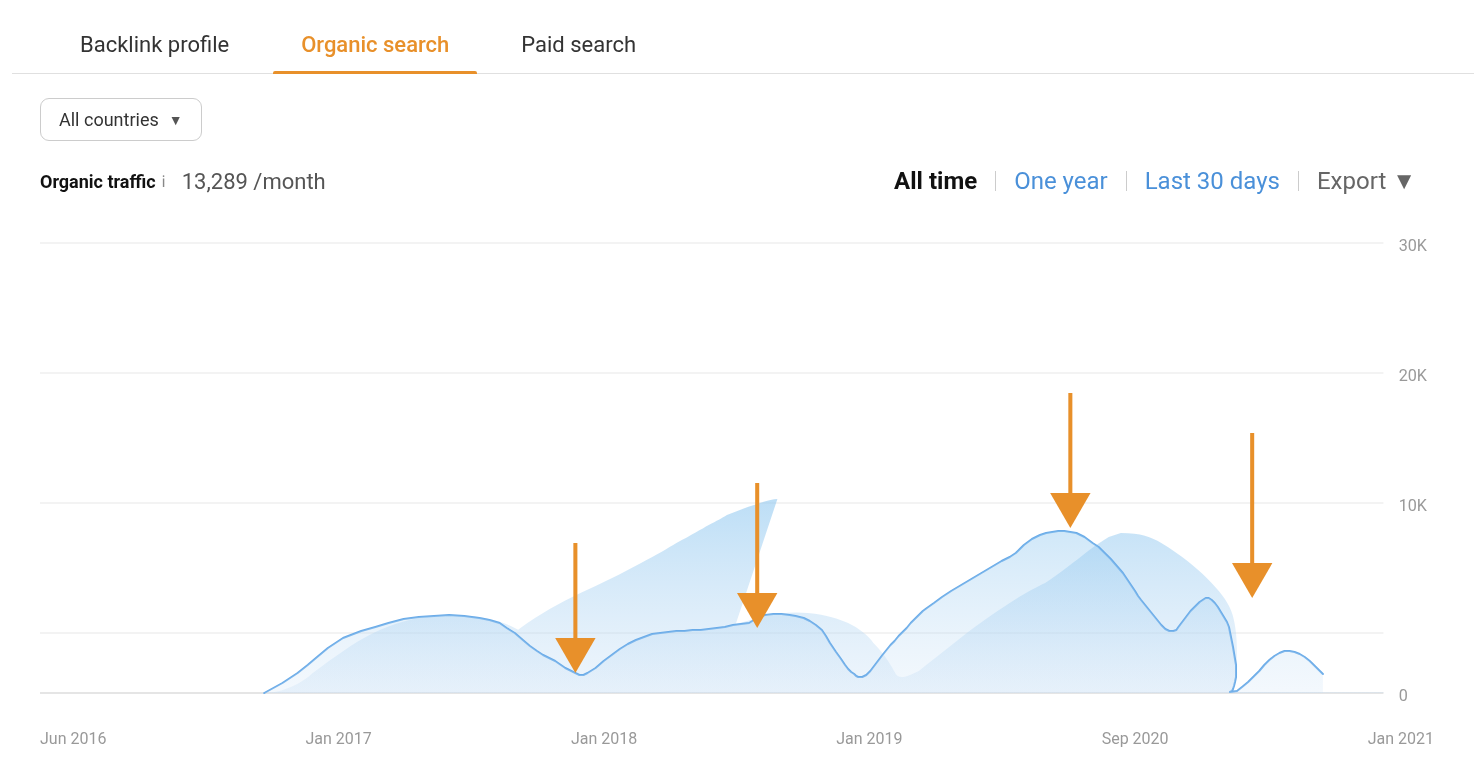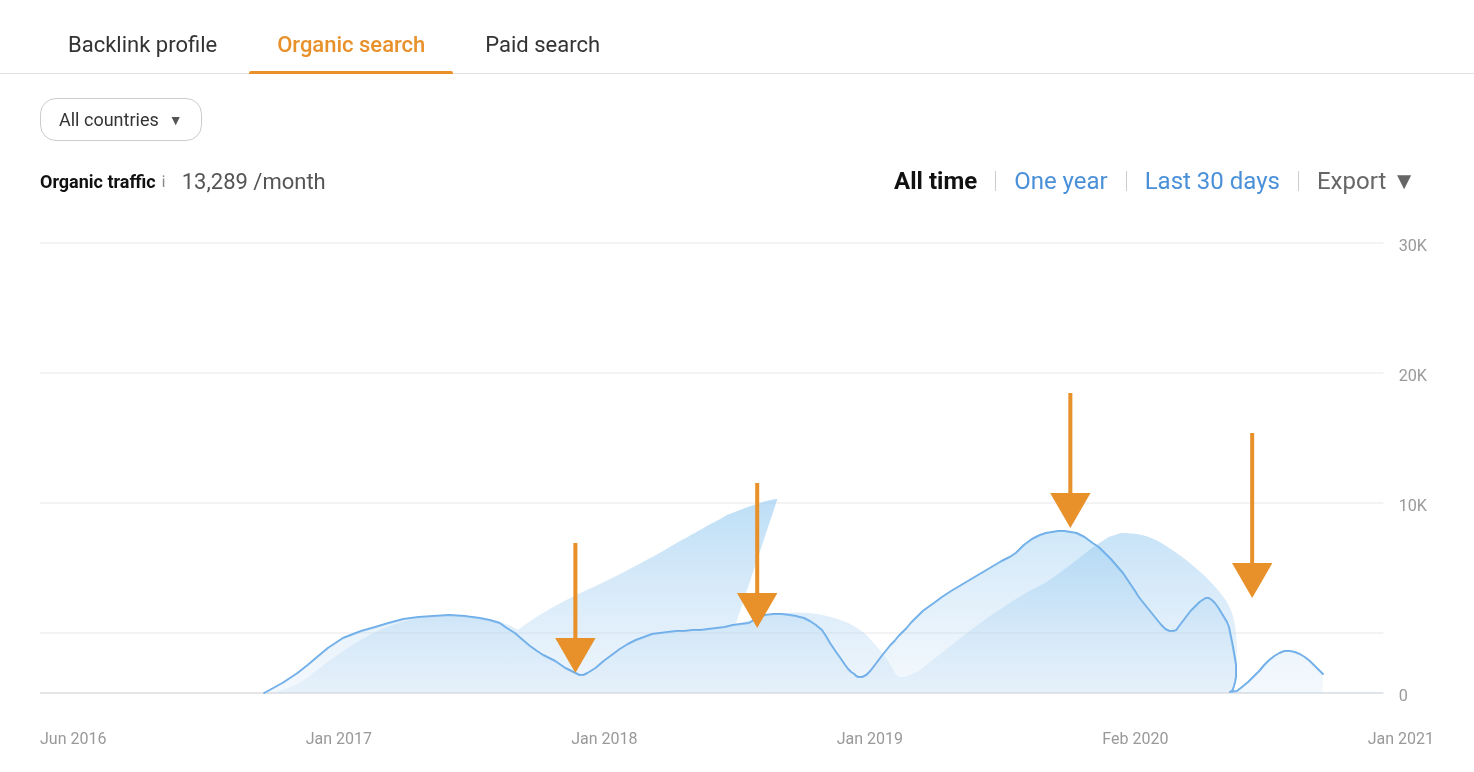--- a/index.html
+++ b/index.html
@@ -12,21 +12,22 @@
       overflow: hidden;
     }
 
     
     .tabs {
       display: flex;
       align-items: flex-end;
       border-bottom: 1px solid #e0e0e0;
       padding: 0 40px;
       padding-top: 18px;
-      gap: 4px;
+      gap: 16px;
+      margin-left: 12px;
     }
     .tab {
       padding: 14px 28px 16px;
       font-size: 22px;
       cursor: pointer;
       color: #333;
       position: relative;
       white-space: nowrap;
       font-weight: 400;
     }
@@ -47,21 +48,21 @@
 
     
     .filters {
       padding: 24px 40px 16px;
     }
     .country-select {
       display: inline-flex;
       align-items: center;
       gap: 10px;
       border: 1px solid #ccc;
-      border-radius: 16px;
+      border-radius: 9px;
       padding: 10px 18px;
       font-size: 18px;
       cursor: pointer;
       color: #333;
       background: #fff;
     }
     .country-select .arrow {
       font-size: 14px;
       color: #555;
     }
@@ -352,15 +353,15 @@
     <text x="1345" y="308" font-size="16" fill="#999" text-anchor="start">10K</text>
     <text x="1345" y="498" font-size="16" fill="#999" text-anchor="start">0</text>
   </svg>
 </div>
 
 <div class="x-labels">
   <span class="x-label">Jun 2016</span>
   <span class="x-label">Jan 2017</span>
   <span class="x-label">Jan 2018</span>
   <span class="x-label">Jan 2019</span>
-  <span class="x-label">Feb 2020</span>
+  <span class="x-label">Sep 2020</span>
   <span class="x-label">Jan 2021</span>
 </div>
 
 </body></html>

